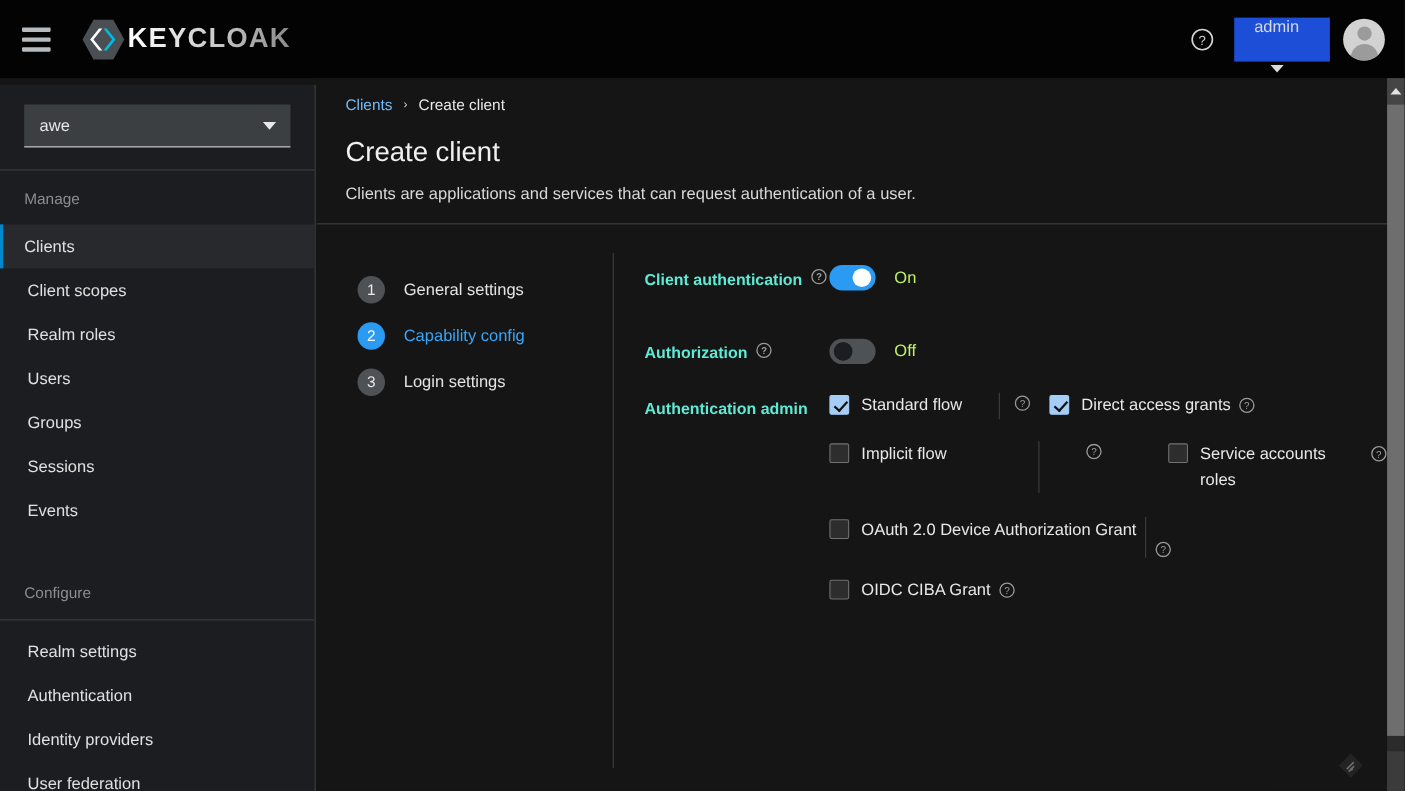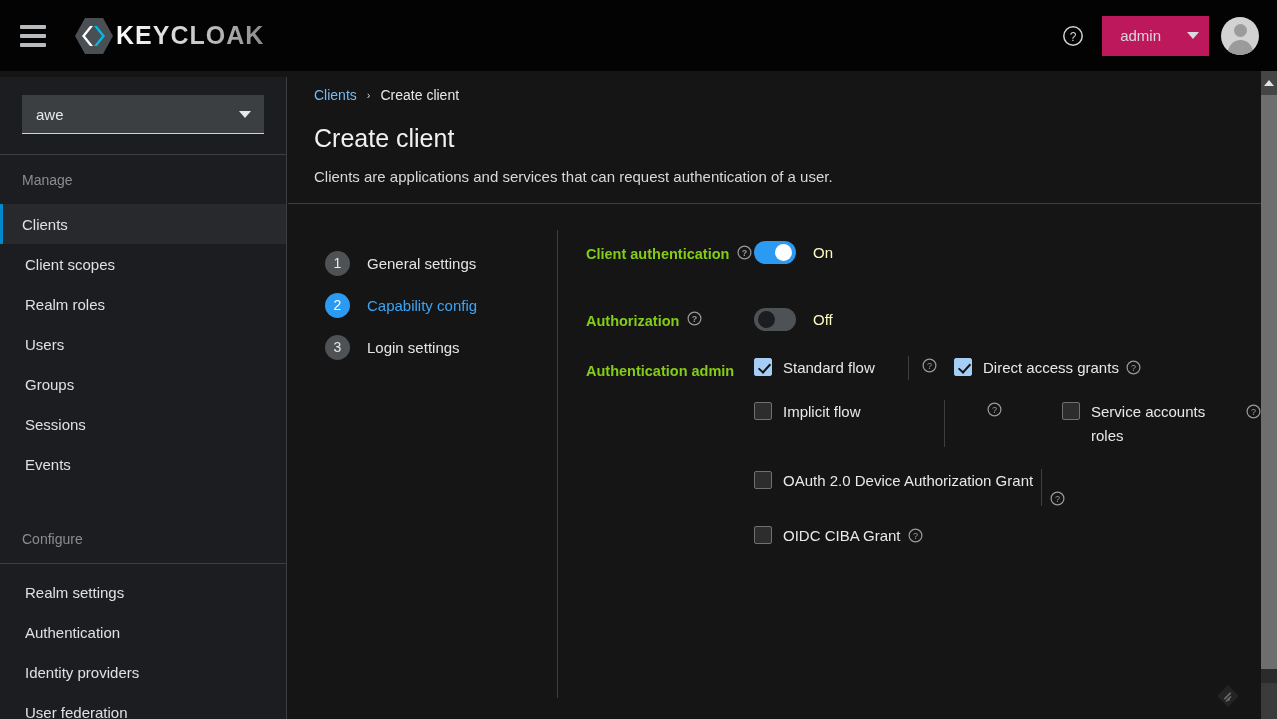--- a/index.html
+++ b/index.html
@@ -31,22 +31,22 @@
     -webkit-background-clip: text; background-clip: text; color: transparent;
   }
   .masthead-right {
     margin-left: auto; display: flex; align-items: center; gap: 12px; margin-right: 18px;
   }
   .help-btn {
     width: 34px; height: 34px; display: flex; align-items: center; justify-content: center;
     cursor: pointer;
   }
   .user-dropdown {
-    height: 40px; background: #be185d; color: #d8dadc; display: flex; align-items: center;
-    padding: 0 10px 0 18px; gap: 26px; font-size: 15px; cursor: pointer;
+    height: 40px; background: #1d4ed8; color: #d8dadc; display: flex; align-items: center;
+    padding: 0 28px 0 18px; gap: 26px; font-size: 15px; cursor: pointer; flex-direction: column;
   }
   .caret { width: 0; height: 0; border-left: 6px solid transparent; border-right: 6px solid transparent; border-top: 7px solid #d8dadc; }
   .avatar { width: 38px; height: 38px; border-radius: 50%; background: #d2d2d2; overflow: hidden; position: relative; cursor: pointer; }
   .avatar::before { content:""; position:absolute; width:13px; height:13px; border-radius:50%; background:#9b9b9b; left:12.5px; top:7px; }
   .avatar::after { content:""; position:absolute; width:25px; height:16px; border-radius:13px 13px 0 0; background:#9b9b9b; left:6.5px; top:23px; }
 
   
   .sidebar {
     position: absolute; top: 77px; left: 0; width: 287px; height: 648px;
     background: #1b1d21; border-right: 1px solid #3c3f42; overflow: hidden;
@@ -87,34 +87,34 @@
     display: flex; align-items: center; justify-content: center; font-size: 14px; flex: 0 0 auto;
   }
   .wizard-step.active .step-badge { background: #2b9af3; color: #fff; }
   .step-label { font-size: 15px; color: #e4e4e4; }
   .wizard-step.active .step-label { color: #3ca5f5; }
 
   .wizard-body { flex: 1; padding-left: 28px; padding-top: 9px; border-left: 1px solid #3c3f42; height: 468px; }
 
   .form-row { display: flex; margin-bottom: 22px; }
   .form-label {
-    width: 168px; flex: 0 0 168px; color: #84cc16; font-size: 14.5px; font-weight: bold;
+    width: 168px; flex: 0 0 168px; color: #5eead4; font-size: 14.5px; font-weight: bold;
     padding-top: 5px; line-height: 1.45;
   }
   .form-label .hi { display: inline-block; margin-left: 4px; vertical-align: middle; }
   .form-control { flex: 1; display: flex; align-items: center; }
 
   .toggle { width: 42px; height: 23px; border-radius: 12px; background: #4f5255; position: relative; cursor: pointer; flex: 0 0 auto; }
   .toggle.on { background: #2b9af3; }
   .toggle::after {
     content: ""; position: absolute; top: 3px; left: 4px; width: 17px; height: 17px;
     border-radius: 50%; background: #1b1d21;
   }
   .toggle.on::after { left: 21px; background: #fff; }
-  .toggle-text { margin-left: 17px; color: #fef9c3; font-size: 15px; }
+  .toggle-text { margin-left: 17px; color: #bef264; font-size: 15px; }
 
   .checkgrid { flex: 1; }
   .checkrow { display: flex; align-items: flex-start; margin-bottom: 18px; }
   .checkcell { display: flex; align-items: flex-start; }
   .checkcell.c1 { width: 148px; flex: 0 0 148px; }
   .checkcell.c1w { width: 281px; flex: 0 0 281px; }
   .cbox {
     width: 18px; height: 18px; border-radius: 2px; background: #2d2d2d; border: 1px solid #707070;
     flex: 0 0 auto; margin-top: 2px; cursor: pointer; position: relative;
   }

